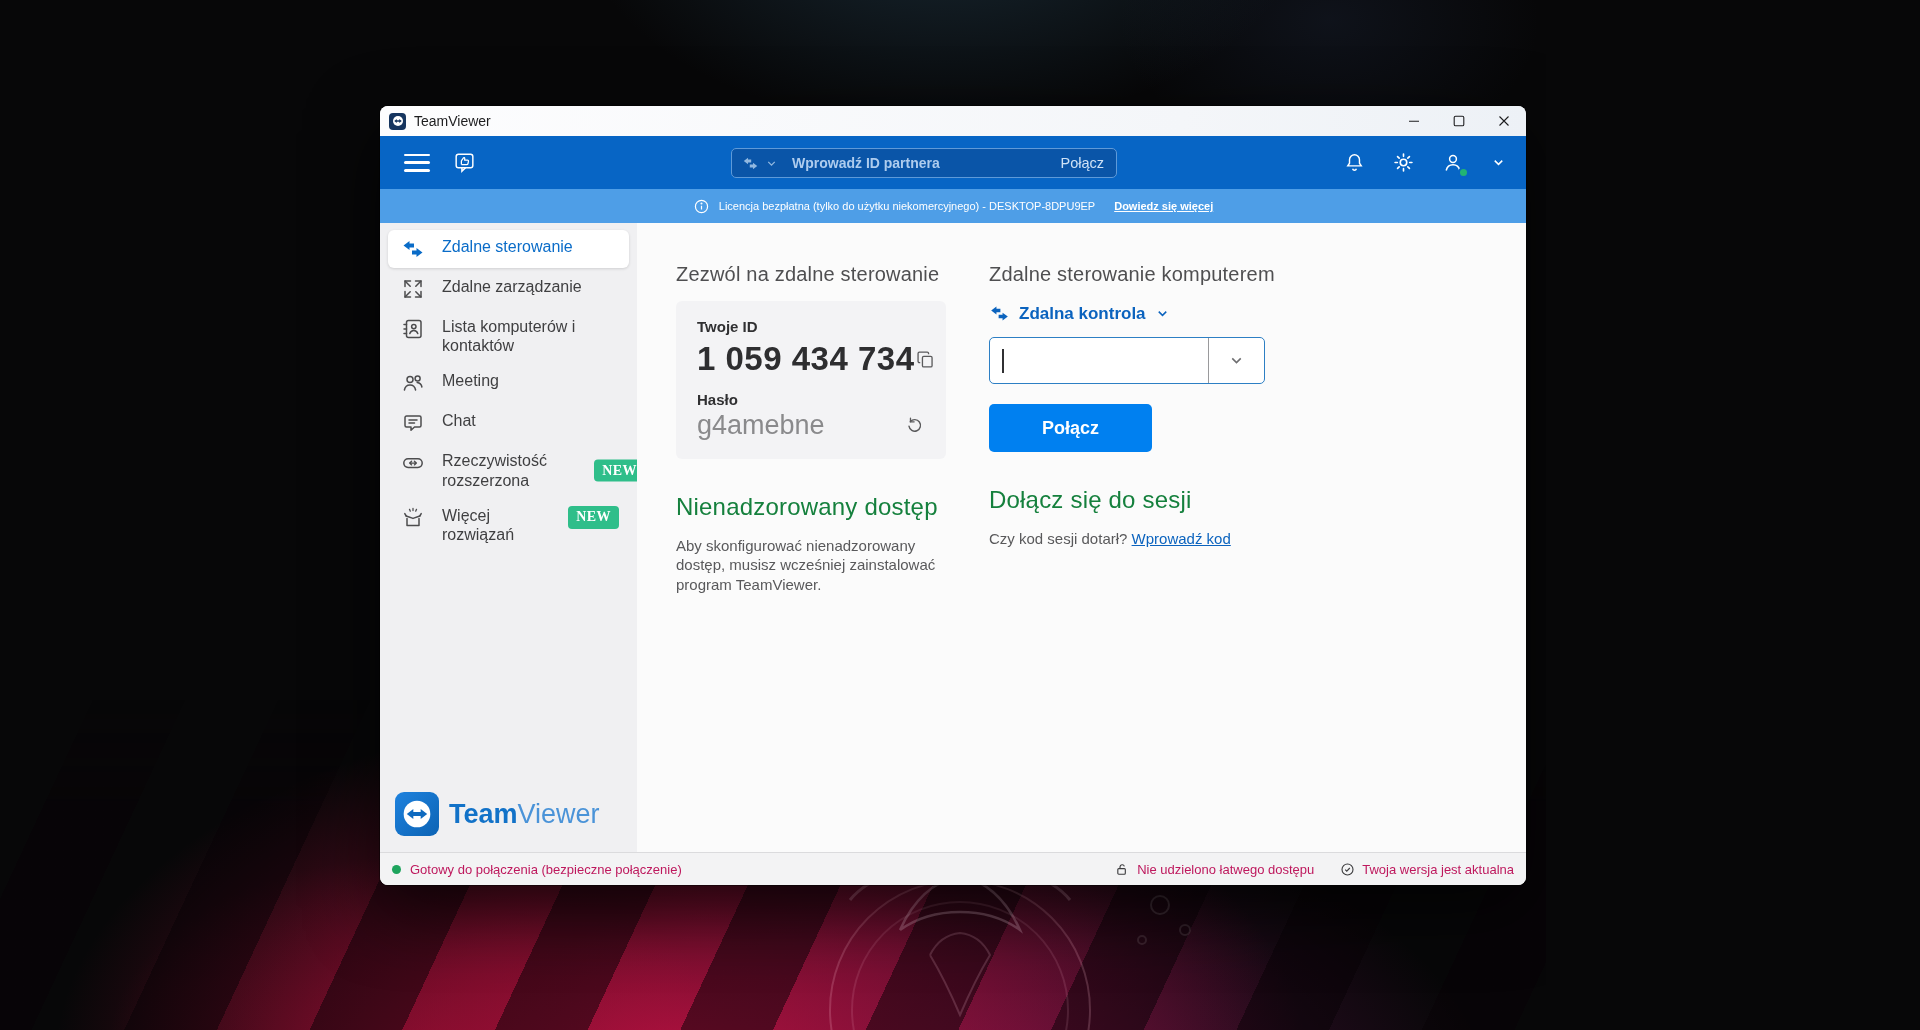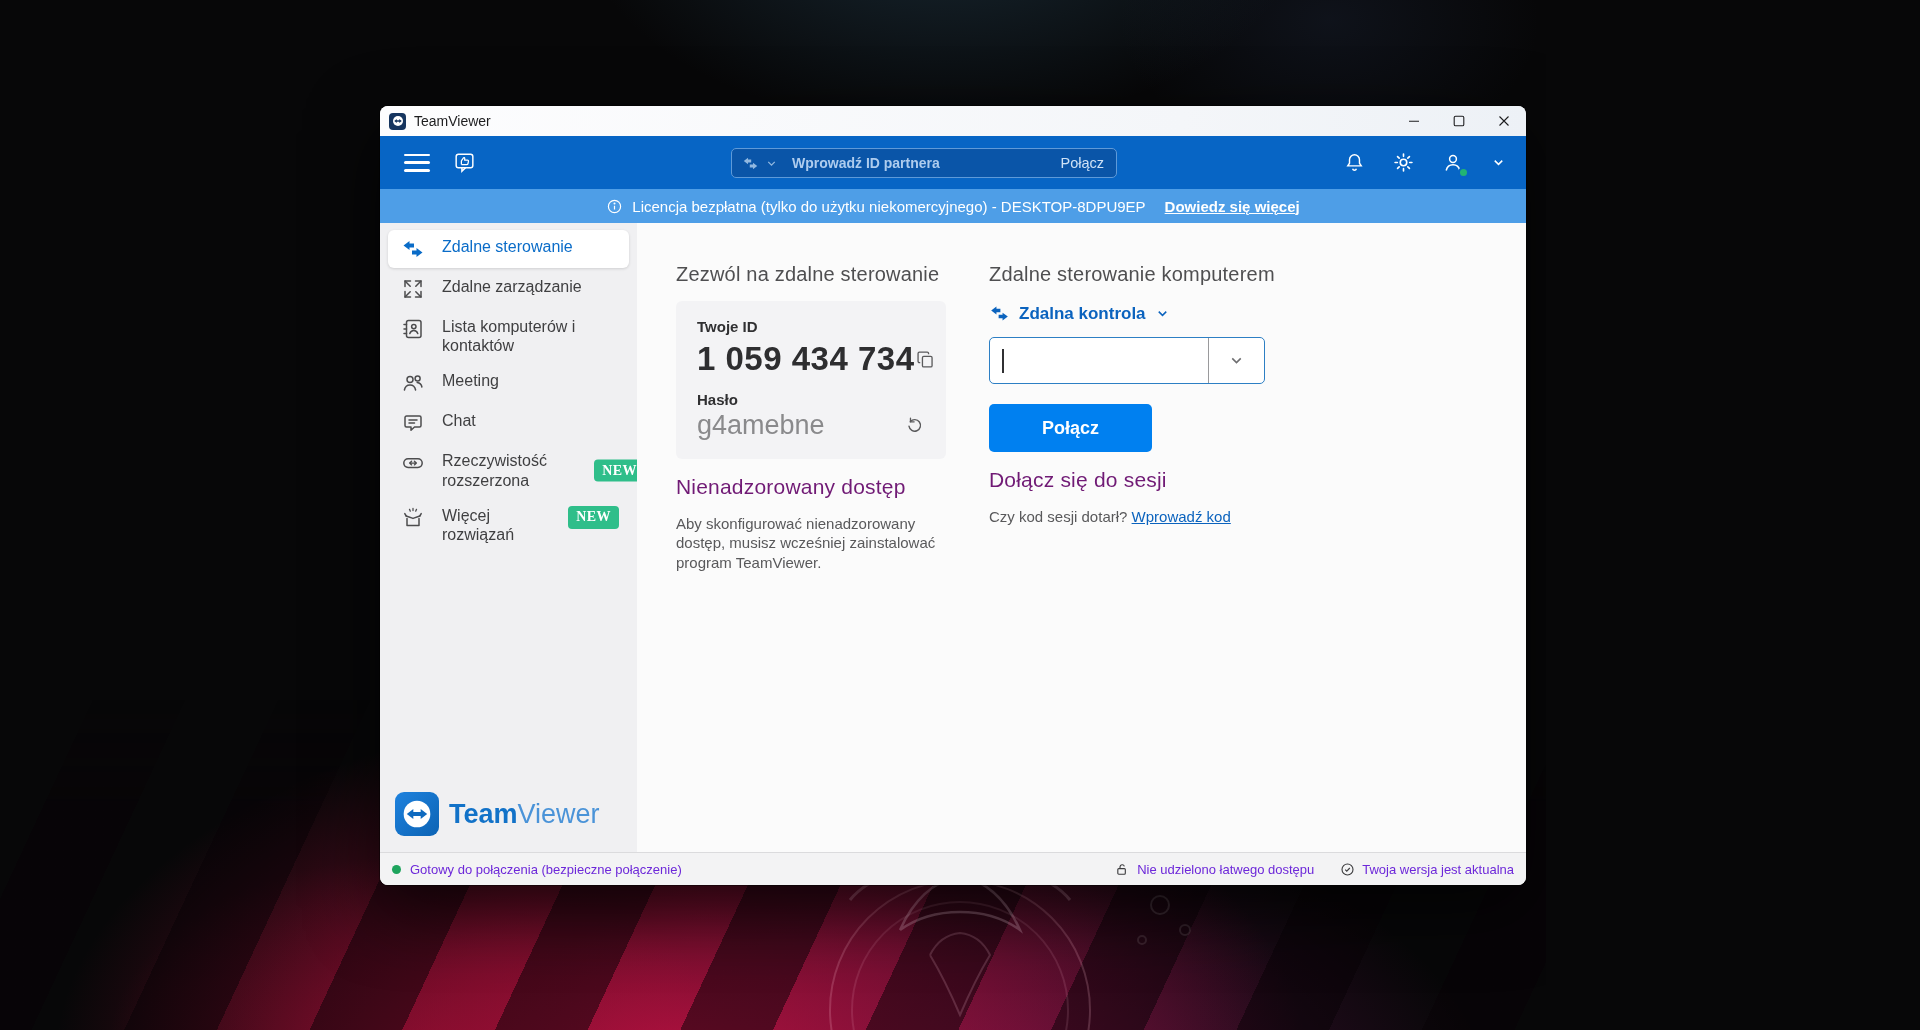--- a/index.html
+++ b/index.html
@@ -49,21 +49,21 @@
     font-size:14px; color:#E8F1FB; font-family:"Liberation Sans",sans-serif;font-weight:bold; }
   .search-pill input::placeholder { color:#AECCEE; opacity:1; }
   .search-pill .sp-connect { font-size:14.5px; color:#CFE2F6; cursor:pointer; }
   .tb-right { margin-left:auto; display:flex; align-items:center; gap:26px; padding-right:20px; }
   .tb-ic { position:relative; display:flex; cursor:pointer; }
   .presence-dot { position:absolute; right:-4px; bottom:-3px; width:11px; height:11px; border-radius:50%;
     background:#21B573; border:2px solid #0765C5; }
 
   
   .banner { height:34px; flex:0 0 34px; background:#4E9EE7; color:#fff; display:flex;
-    align-items:center; justify-content:center; gap:9px; font-size:15px; }
+    align-items:center; justify-content:center; gap:9px; font-size:11px; }
   .banner .bn-link { color:#fff; font-weight:700; text-decoration:underline; margin-left:10px; cursor:pointer; }
 
   
   .content { flex:1; display:flex; min-height:0; }
   .sidebar { width:257px; flex:0 0 257px; background:#F0F0F2; position:relative; overflow:hidden;
     padding-top:5px; }
   .side-item { position:relative; display:flex; align-items:flex-start; gap:17px; margin:2px 8px;
     padding:7px 10px 7px 13px; border-radius:6px; cursor:pointer; color:#3F3F41; font-size:16px; line-height:1.2; }
   .side-item .s-ico { flex:0 0 24px; display:flex; color:#4C4C4E; }
   .side-item .s-label { width:160px; }
@@ -85,40 +85,40 @@
   .col-right { left:352px; width:320px; }
   h1.sec-title { font-size:20px; font-weight:400; color:#4F4F51; line-height:1.36; letter-spacing:.2px; }
   .id-card { margin-top:13px; background:#F3F3F5; border-radius:6px; padding:17px 21px 18px; width:270px; }
   .fld-label { font-size:15px; font-weight:700; color:#303032; }
   .id-row { display:flex; align-items:center; justify-content:space-between; margin-top:5px; }
   .id-value { font-size:33px; font-weight:700; color:#2E2E30; letter-spacing:.5px; white-space:nowrap; }
   .pw-label { margin-top:13px; }
   .pw-row { display:flex; align-items:center; justify-content:space-between; margin-top:2px; }
   .pw-value { font-size:27px; color:#8A8A8C; }
   .card-ic { color:#5A5A5C; cursor:pointer; display:flex; }
-  h2.sub-title { font-size:21px; font-weight:400; color:#701a75; margin-top:16px; letter-spacing:.2px; }
+  h2.sub-title { font-size:24px; font-weight:400; color:#15803d; margin-top:34px; letter-spacing:.2px; }
   .unattended-body { margin-top:15px; font-size:15px; color:#59595B; line-height:1.28; width:262px; }
 
   .mode-row { margin-top:15px; display:flex; align-items:center; gap:9px; cursor:pointer; }
   .mode-row .mode-label { font-size:17px; font-weight:700; color:#0B63BE; }
   .combo { margin-top:13px; width:276px; height:47px; background:#fff; border:1px solid #2D7FC4;
     border-radius:5px; display:flex; overflow:hidden; }
   .combo .cb-text { flex:1; display:flex; align-items:center; padding-left:12px; }
   .caret { width:1.5px; height:24px; background:#303032; animation:blink 1.1s steps(1) infinite; }
   @keyframes blink { 50% { opacity:0; } }
   .combo .cb-btn { width:56px; border-left:1px solid #9A9A9C; display:flex; align-items:center;
     justify-content:center; color:#6E6E70; cursor:pointer; }
   .btn-connect { margin-top:20px; width:163px; height:48px; background:#0080F0; border:none; border-radius:5px;
     color:#fff; font-size:18px; font-weight:700; cursor:pointer; font-family:"Liberation Sans",sans-serif; }
   .join-line { margin-top:16px; font-size:15px; color:#59595B; }
   .join-line .jl-link { color:#0B63BE; text-decoration:underline; font-weight:400; cursor:pointer; }
 
   
   .statusbar { height:23px; flex:0 0 23px; background:#F3F3F4; border-top:1px solid #DBDBDD;
-    display:flex; align-items:center; font-size:13px; color:#6d28d9; padding:16px 12px; }
+    display:flex; align-items:center; font-size:13px; color:#be185d; padding:16px 12px; }
   .st-left { display:flex; align-items:center; gap:9px; }
   .st-dot { width:9px; height:9px; border-radius:50%; background:#1EA45D; }
   .st-right { margin-left:auto; display:flex; align-items:center; gap:26px; }
   .st-group { display:flex; align-items:center; gap:7px; }
   .st-group svg { color:#3C3C3E; }
 </style>
 </head>
 <body>
 
 <div id="screen">

